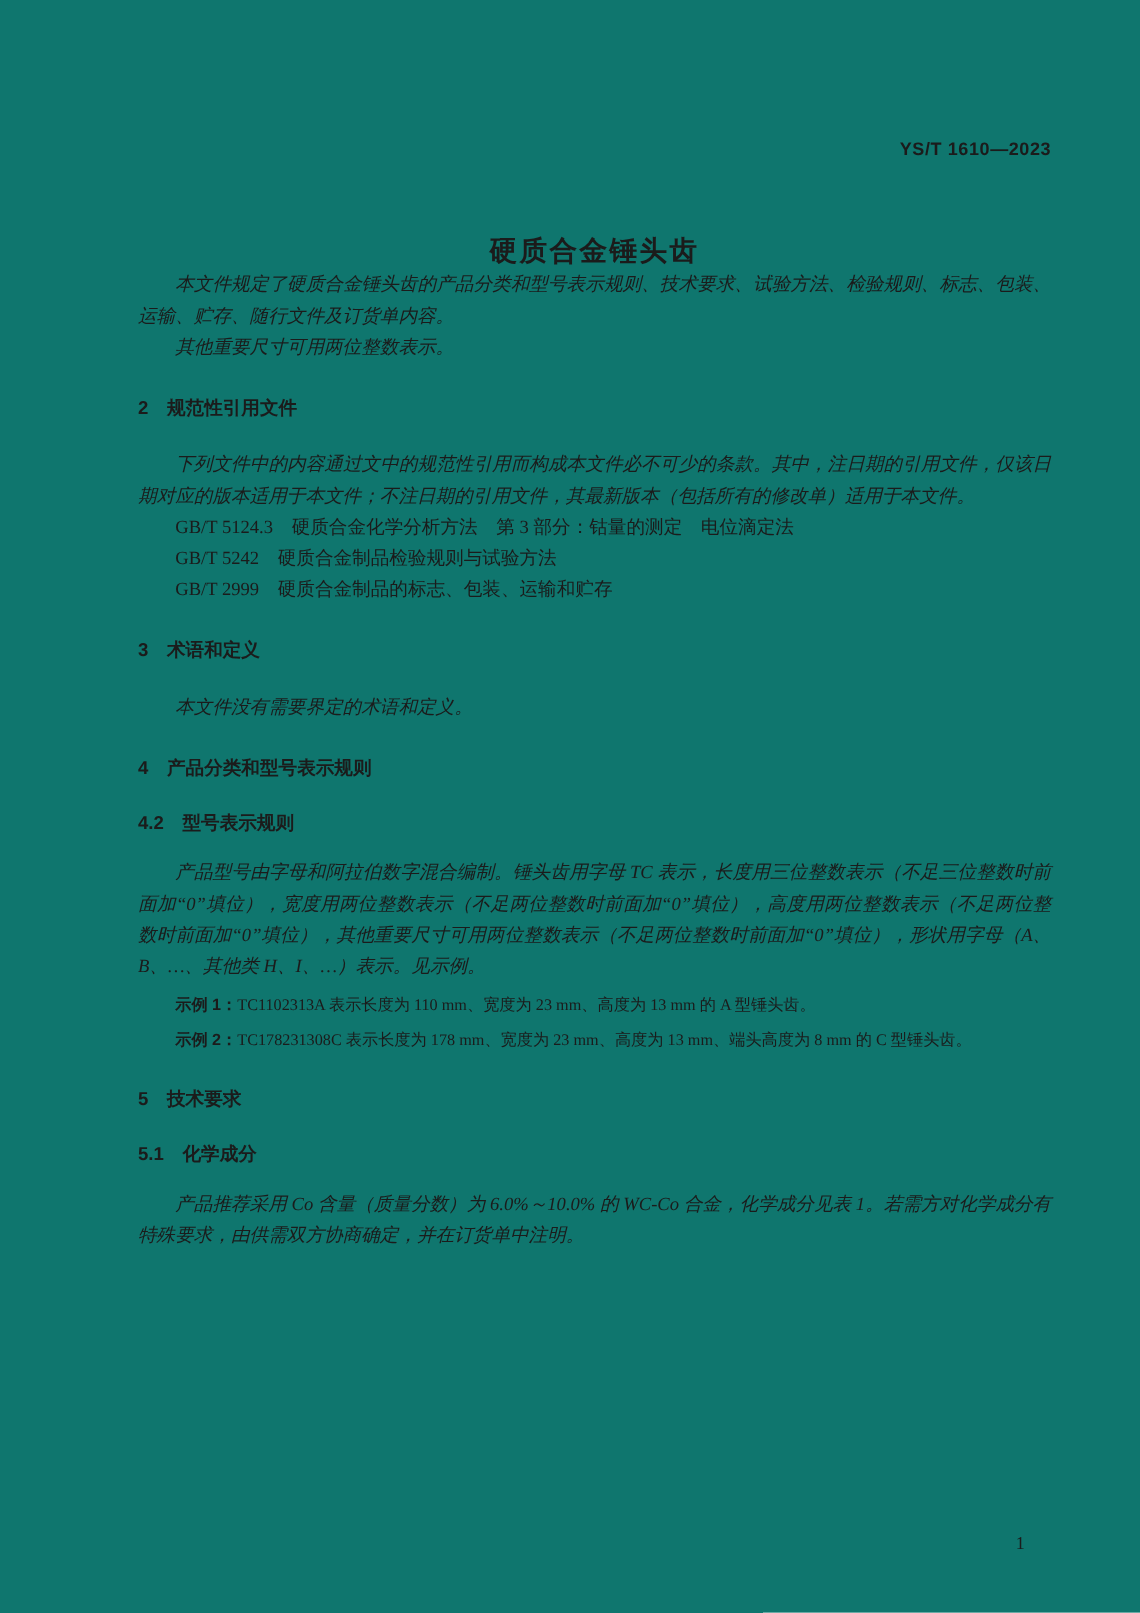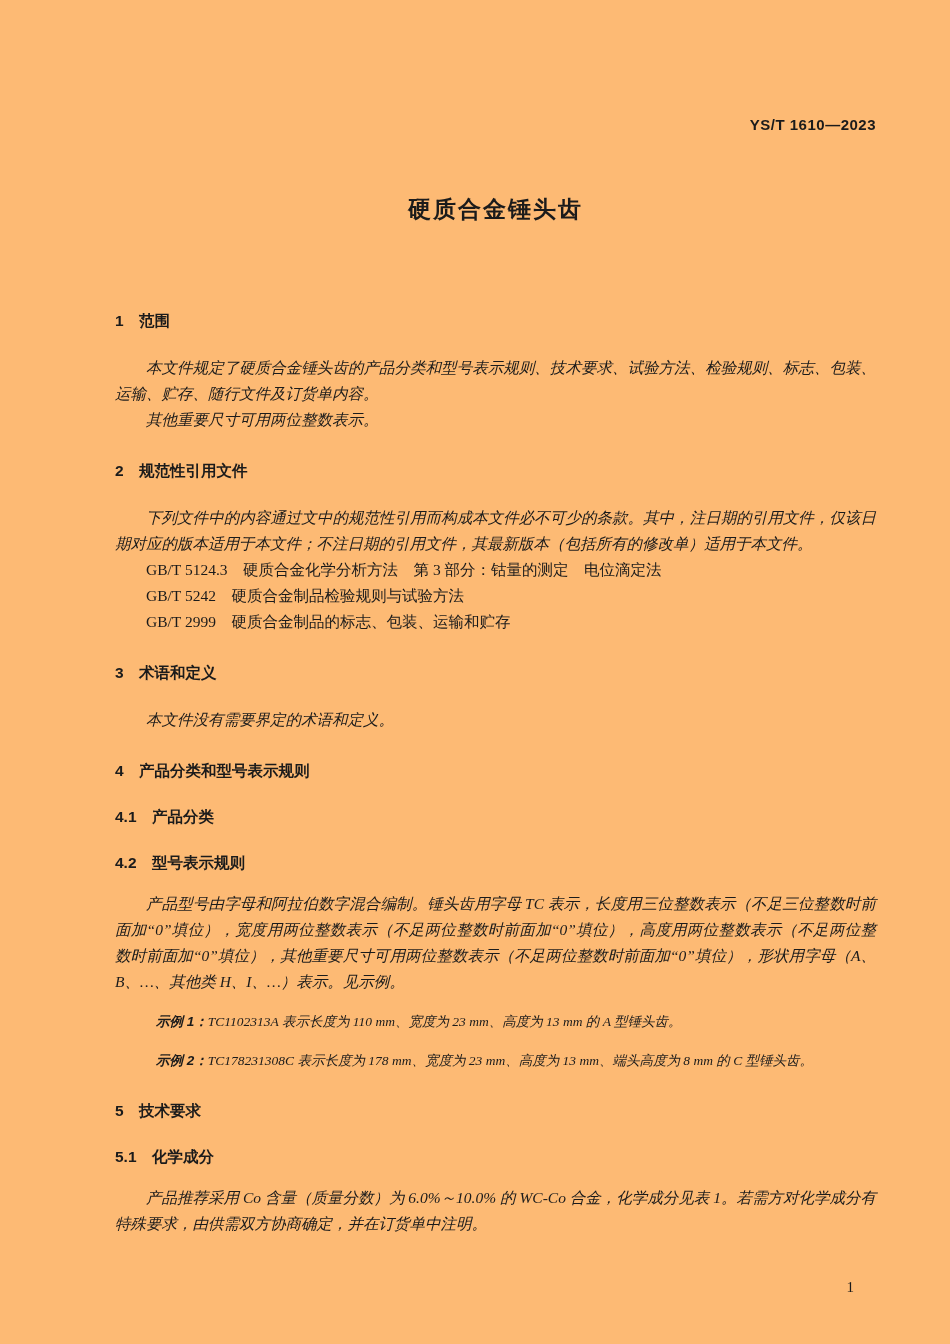--- a/index.html
+++ b/index.html
@@ -3,21 +3,21 @@
 <meta charset="utf-8">
 <style>
   * { box-sizing: border-box; }
   html, body { margin: 0; padding: 0; background: #ffffff; }
 
   .page {
     position: relative;
     width: 950px;
     height: 1344px;
     margin: 0 auto;
-    background: #fdba74;
+    background: #0f766e;
     color: #1b1b1b;
     font-family: "Liberation Serif", serif;
     font-size: 15.5px;
     line-height: 26px;
     padding: 112px 74px 0 115px;
     overflow: hidden;
   }
 
   .std-no {
     text-align: right;
@@ -58,57 +58,55 @@
     margin: 0;
     text-indent: 2em;
     text-align: justify;
     font-style: italic;
   }
 
   .ref-list { margin: 0 0 0 2em; }
   .ref-item { margin: 0; }
 
   .example-list { margin: 6px 0 0 2em; font-size: 13.5px; line-height: 25px; }
-  .example-item { margin: 14px; text-align: justify; font-style: italic; }
+  .example-item { margin: 4px; text-align: justify; }
   .example-label { font-family: "Liberation Sans", sans-serif; font-weight: 700; }
 
   .page-number {
     position: absolute;
     right: 96px;
     bottom: 44px;
     font-size: 15px;
   }
 </style>
 </head>
 <body>
 
 <div class="page">
 
   <div class="std-no">YS/T 1610—2023</div>
 
   <h1 class="doc-title">硬质合金锤头齿</h1>
 
-  <h2 class="sec-heading first">1　范围</h2>
   <p class="para">本文件规定了硬质合金锤头齿的产品分类和型号表示规则、技术要求、试验方法、检验规则、标志、包装、运输、贮存、随行文件及订货单内容。</p>
   <p class="para">其他重要尺寸可用两位整数表示。</p>
 
   <h2 class="sec-heading">2　规范性引用文件</h2>
   <p class="para">下列文件中的内容通过文中的规范性引用而构成本文件必不可少的条款。其中，注日期的引用文件，仅该日期对应的版本适用于本文件；不注日期的引用文件，其最新版本（包括所有的修改单）适用于本文件。</p>
   <div class="ref-list">
     <p class="ref-item">GB/T 5124.3　硬质合金化学分析方法　第 3 部分：钴量的测定　电位滴定法</p>
     <p class="ref-item">GB/T 5242　硬质合金制品检验规则与试验方法</p>
     <p class="ref-item">GB/T 2999　硬质合金制品的标志、包装、运输和贮存</p>
   </div>
 
   <h2 class="sec-heading">3　术语和定义</h2>
   <p class="para">本文件没有需要界定的术语和定义。</p>
 
   <h2 class="sec-heading">4　产品分类和型号表示规则</h2>
 
-  <h3 class="sub-heading">4.1　产品分类</h3>
 
   <h3 class="sub-heading tight-top">4.2　型号表示规则</h3>
   <p class="para">产品型号由字母和阿拉伯数字混合编制。锤头齿用字母 TC 表示，长度用三位整数表示（不足三位整数时前面加“0”填位），宽度用两位整数表示（不足两位整数时前面加“0”填位），高度用两位整数表示（不足两位整数时前面加“0”填位），其他重要尺寸可用两位整数表示（不足两位整数时前面加“0”填位），形状用字母（A、B、…、其他类 H、I、…）表示。见示例。</p>
   <div class="example-list">
     <p class="example-item"><span class="example-label">示例 1：</span><span>TC1102313A 表示长度为 110 mm、宽度为 23 mm、高度为 13 mm 的 A 型锤头齿。</span></p>
     <p class="example-item"><span class="example-label">示例 2：</span><span>TC178231308C 表示长度为 178 mm、宽度为 23 mm、高度为 13 mm、端头高度为 8 mm 的 C 型锤头齿。</span></p>
   </div>
 
   <h2 class="sec-heading">5　技术要求</h2>
 

